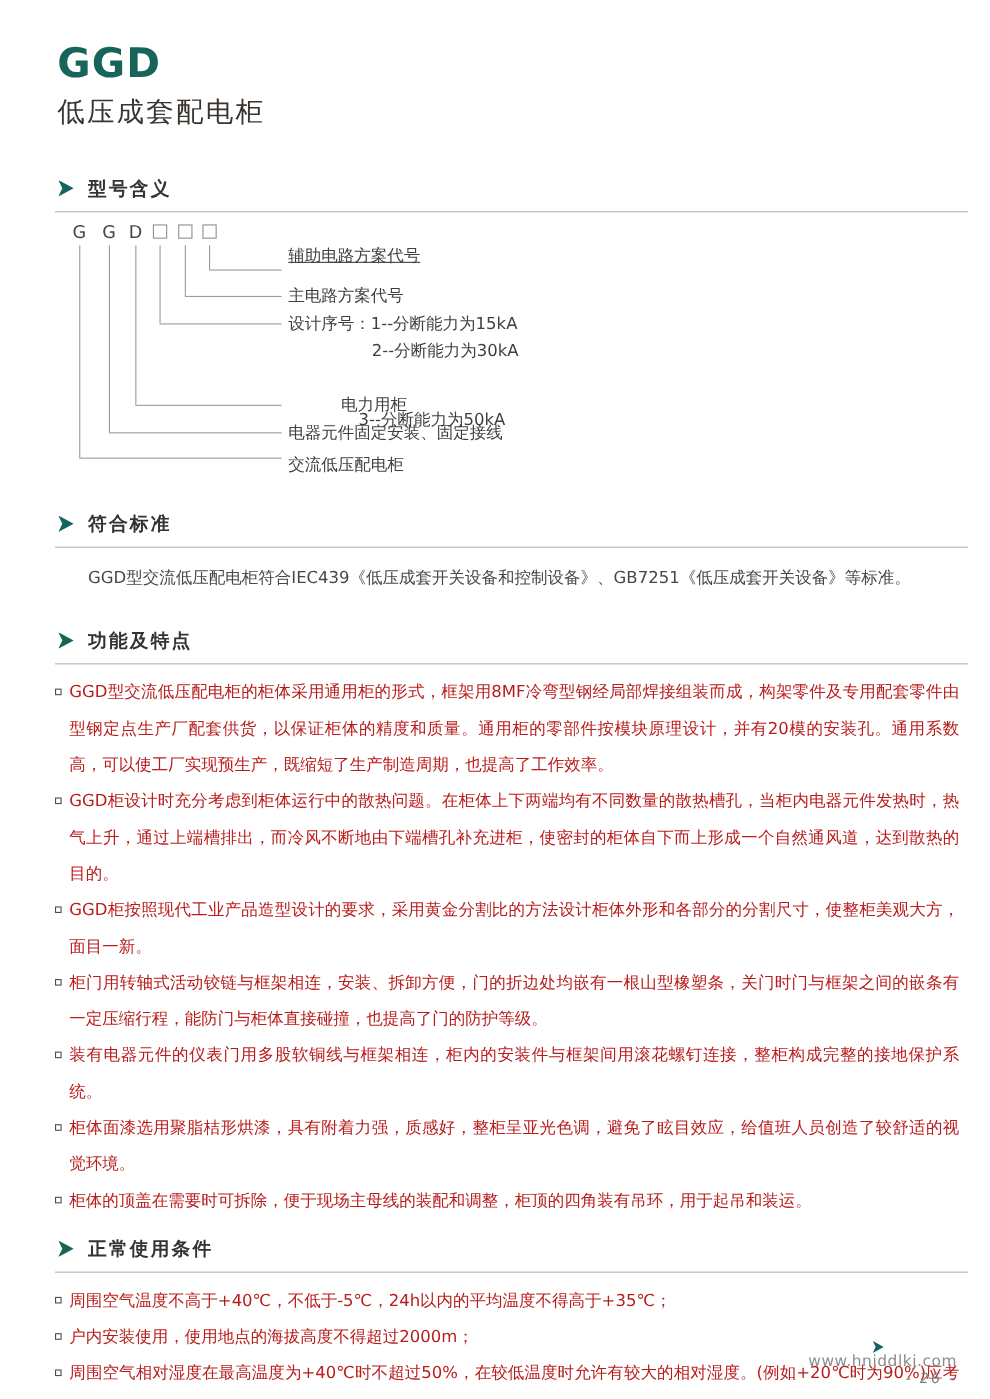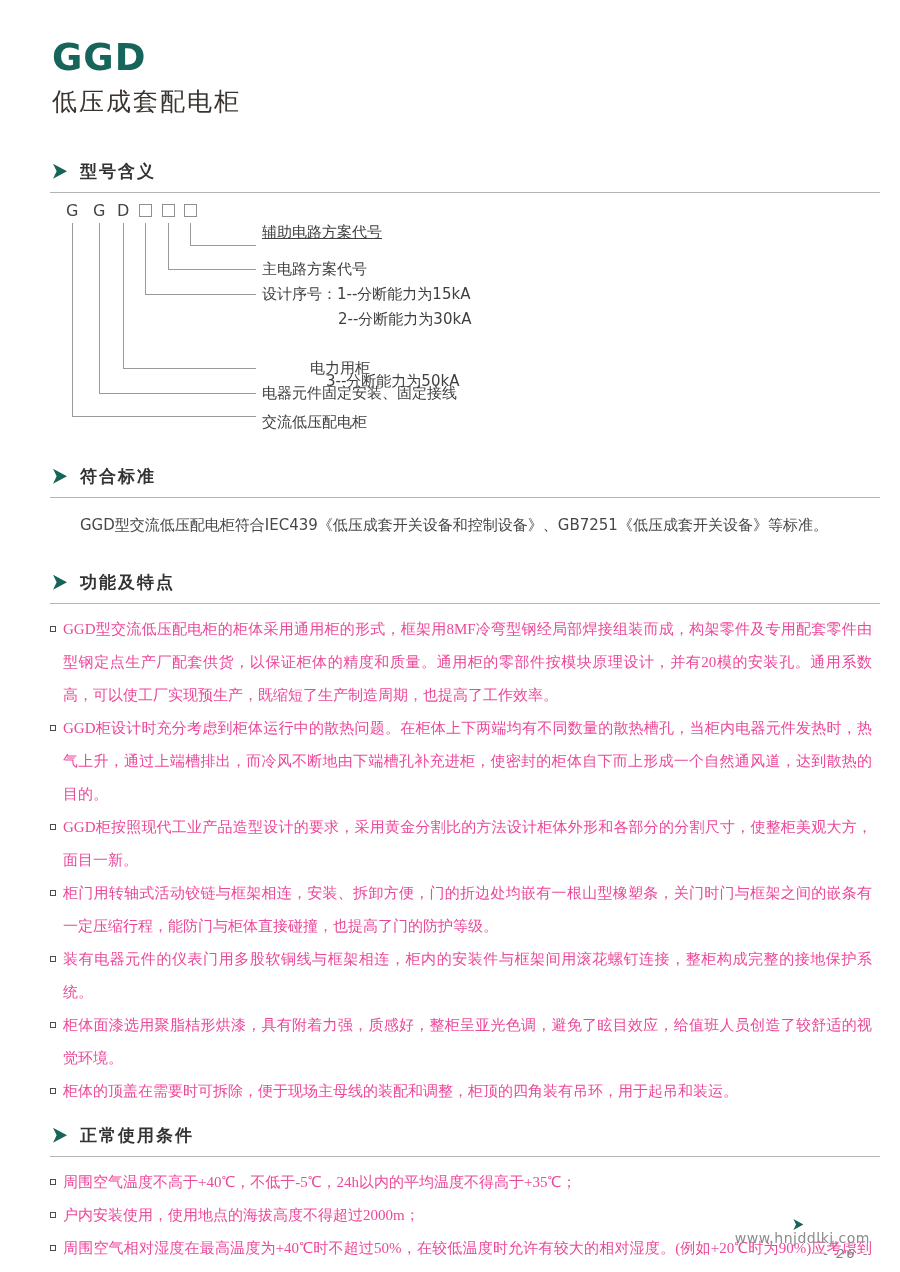--- a/index.html
+++ b/index.html
@@ -103,24 +103,23 @@
   
   .bullet-list{
     list-style:none;
     margin:9px 0 0 0;
     padding:0 8px 0 0;
   }
   .bullet-item{
     position:relative;
     padding-left:13px;
     font-size:15px;
-    color:#ec4899;
+    color:#b91c1c;
     line-height:33px;
     text-align:justify;
-    font-family:Liberation Serif, serif;
   }
   .sq{
     position:absolute;left:0;top:13px;
     width:6px;height:6px;
     border:1px solid #4d4d4d;
     background:#fff;
   }
   
   .footer{
     position:absolute;

